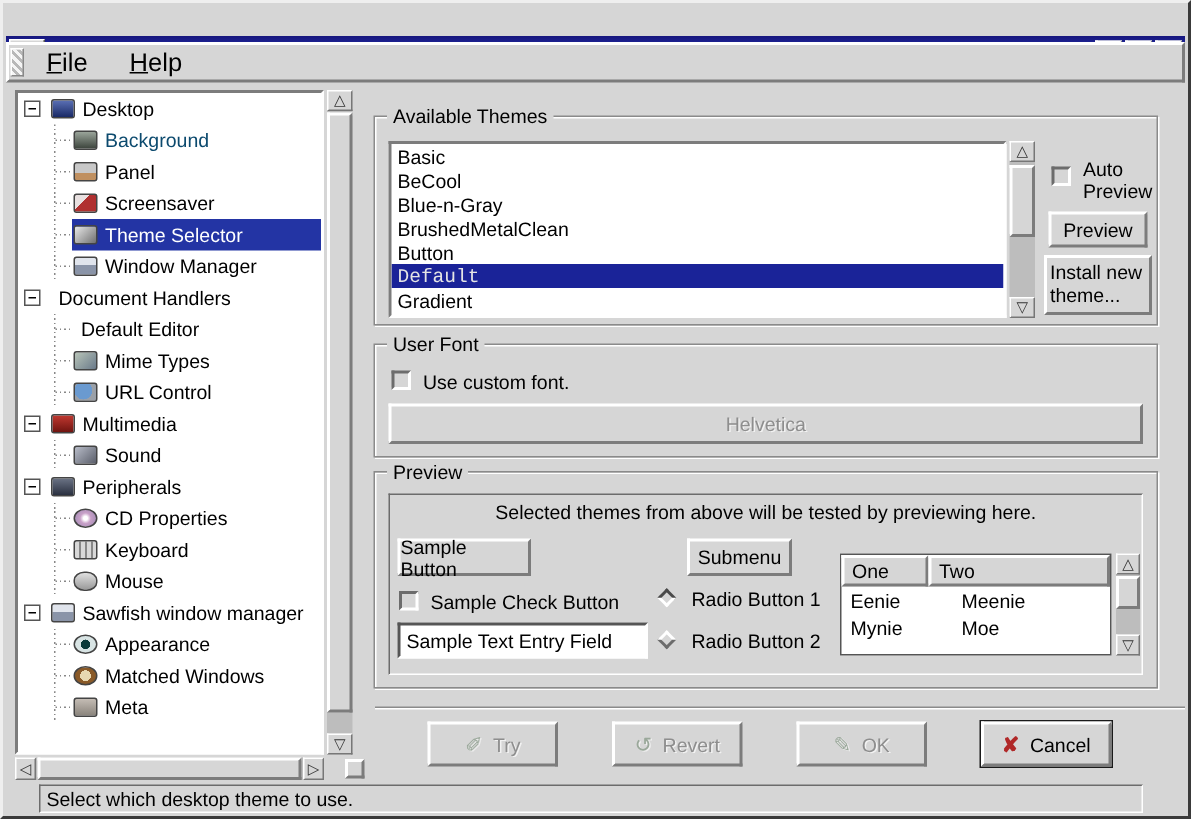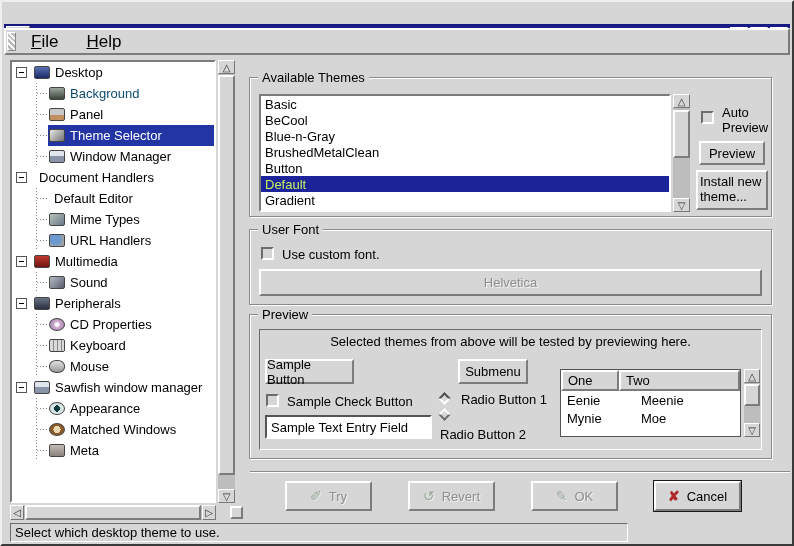--- a/index.html
+++ b/index.html
@@ -82,21 +82,21 @@
   .arrowbox.h{width:14px;height:100%;}
   .thumb{position:absolute;background:#d6d6d6;border:2px solid;border-color:#fff #7c7c7c #7c7c7c #fff;}
 
   
   .frame{position:absolute;border:1px solid #8a8a8a;box-shadow:inset 1px 1px 0 #fff,1px 1px 0 #fff;}
   .frame-label{position:absolute;top:-8px;left:8px;background:#d6d6d6;padding:0 4px;font-size:13px;}
 
   
   #theme-list{position:absolute;left:257px;top:92px;width:412px;height:118px;background:#fff;overflow:hidden;}
   .litem{height:16px;font-size:13px;padding:0 4px;display:flex;align-items:center;white-space:nowrap;}
-  .litem.sel{background:#1a2398;color:#bef264;}
+  .litem.sel{background:#1a2398;color:#e5e5e5;font-family:Liberation Mono, monospace;}
 
   .checkbox{width:13px;height:13px;flex:none;background:#d6d6d6;border:2px solid;border-color:#6c6c6c #fff #fff #6c6c6c;}
   .cbrow{display:flex;align-items:flex-start;gap:8px;font-size:13px;}
 
   .diamond{width:9px;height:9px;flex:none;transform:rotate(45deg);background:#d6d6d6;margin:2px 4px 0 0;}
   .diamond.on{border:2px solid;border-color:#4a4a4a #fff #fff #4a4a4a;}
   .diamond.off{border:2px solid;border-color:#fff #6c6c6c #6c6c6c #fff;}
 
   .entry{position:absolute;height:24px;background:#fff;border:2px solid;border-color:#555 #fff #fff #555;
     font-size:13px;font-family:"Liberation Sans",sans-serif;padding:0 4px;outline:none;}
@@ -106,21 +106,21 @@
     border:1px solid #555;}
   #ptable .hdr{display:flex;height:21px;}
   .hcell{background:#d6d6d6;border:2px solid;border-color:#fff #7c7c7c #7c7c7c #fff;
     font-size:13px;display:flex;align-items:center;padding:0 5px;}
   .hcell.c1{width:58px;}.hcell.c2{flex:1;}
   .brow{display:flex;font-size:13px;height:18px;align-items:center;}
   .bcell.c1{width:58px;padding-left:6px;}.bcell.c2{padding-left:6px;margin-left:16px;}
 
   .sep{position:absolute;height:0;border-top:1px solid #8a8a8a;border-bottom:1px solid #fff;}
 
-  #statusbar{position:absolute;left:8px;top:521px;width:618px;height:19px;
+  #statusbar{position:absolute;left:24px;top:521px;width:736px;height:19px;
     border:1px solid;border-color:#6c6c6c #fff #fff #6c6c6c;font-size:13px;
     display:flex;align-items:center;padding:0 4px;}
 
   .act-icon{font-size:14px;margin-right:7px;}
   .act-icon.gray{color:#9aa89a;text-shadow:1px 1px 0 #eee;}
   .act-icon.red{color:#b02828;font-weight:bold;}
   #cancel-btn{box-shadow:0 0 0 1px #1a1a1a;}
 </style>
 </head>
 <body>
@@ -172,20 +172,28 @@
         <span class="pad1"></span>
         <span class="guide"></span>
         <span class="tcontent">
           <span class="ticon i-panel"></span>
           <span class="tlabel">Panel</span>
         </span>
       </div>
       <div class="trow">
         <span class="pad1"></span>
         <span class="guide"></span>
+        <span class="tcontent">
+          <span class="ticon i-screensaver"></span>
+          <span class="tlabel">Screensaver</span>
+        </span>
+      </div>
+      <div class="trow">
+        <span class="pad1"></span>
+        <span class="guide"></span>
         <span class="tcontent sel">
           <span class="ticon i-theme-selector"></span>
           <span class="tlabel">Theme Selector</span>
         </span>
       </div>
       <div class="trow">
         <span class="pad1"></span>
         <span class="guide"></span>
         <span class="tcontent">
           <span class="ticon i-window-manager"></span>
@@ -212,21 +220,21 @@
         <span class="tcontent">
           <span class="ticon i-mime-types"></span>
           <span class="tlabel">Mime Types</span>
         </span>
       </div>
       <div class="trow">
         <span class="pad1"></span>
         <span class="guide"></span>
         <span class="tcontent">
           <span class="ticon i-url-handlers"></span>
-          <span class="tlabel">URL Handlers</span>
+          <span class="tlabel">URL Control</span>
         </span>
       </div>
       <div class="trow">
         <span class="pad0"></span>
         <span class="exp"></span>
         <span class="tcontent">
           <span class="ticon i-multimedia"></span>
           <span class="tlabel">Multimedia</span>
         </span>
       </div>
@@ -362,21 +370,21 @@
   <div class="cbrow" style="position:absolute;left:264px;top:392px;">
     <div class="checkbox"></div>
     <span>Sample Check Button</span>
   </div>
   <input class="entry" style="left: 263px; top: 413px; width: 167px;" value="Sample Text Entry Field">
 
   <div class="cbrow" style="position:absolute;left:438px;top:390px;">
     <div class="diamond on"></div>
     <span>Radio Button 1</span>
   </div>
-  <div class="cbrow" style="position:absolute;left:438px;top:406px;flex-direction:column;">
+  <div class="cbrow" style="position:absolute;left:438px;top:418px;">
     <div class="diamond off"></div>
     <span>Radio Button 2</span>
   </div>
 
   <div id="ptable">
     <div class="hdr">
       <div class="hcell c1">One</div>
       <div class="hcell c2">Two</div>
     </div>
     <div id="ptable-body">

